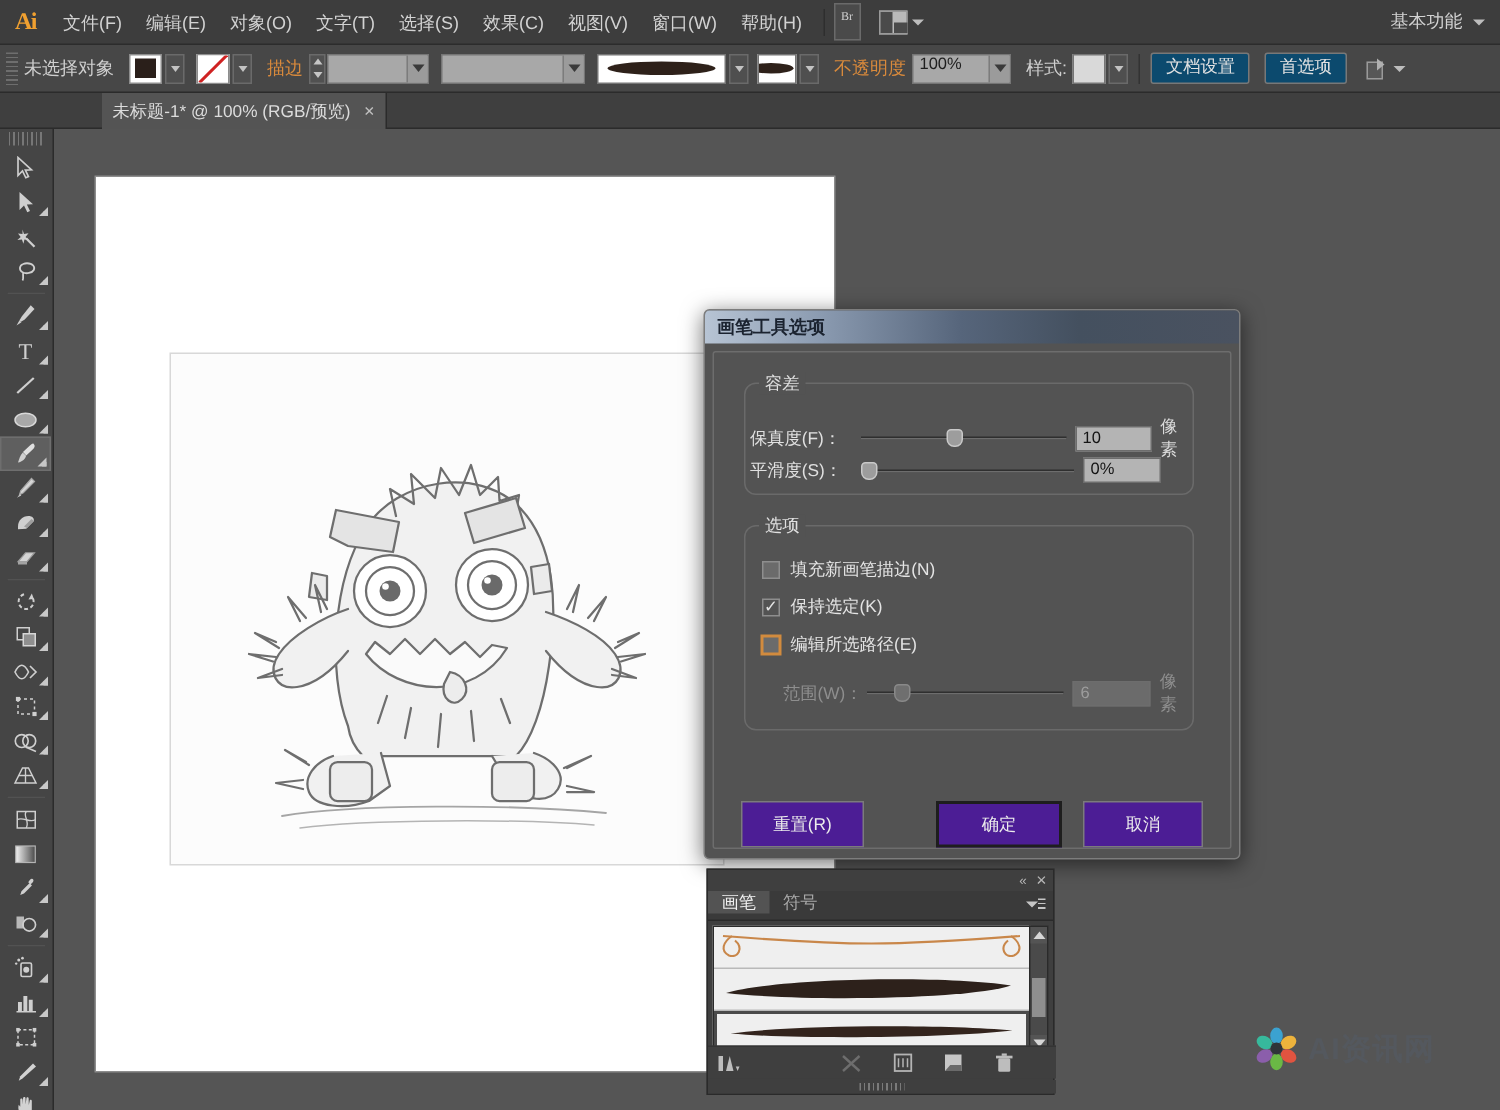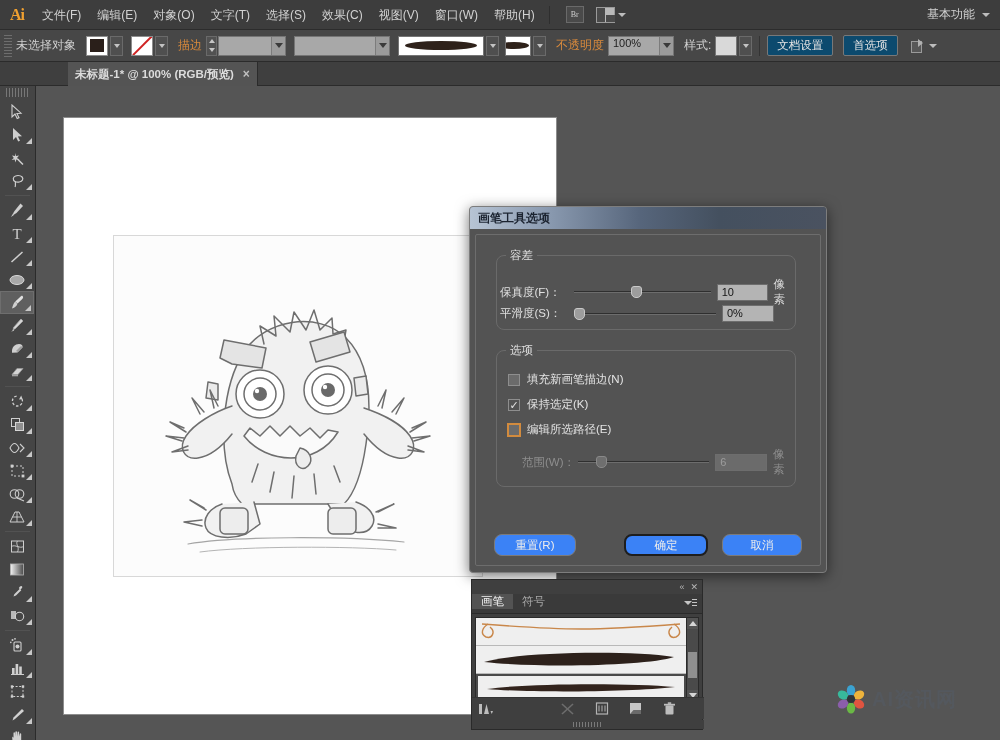--- a/index.html
+++ b/index.html
@@ -23,23 +23,23 @@
     width: 34px; height: 30px; display: flex; align-items: center; justify-content: center;
     color: #f0a030; font-weight: bold; font-size: 16px;
     font-family: "Liberation Serif", serif; letter-spacing: -1px;
   }
   .menu-item {
     padding: 0 8px; height: 30px; line-height: 30px;
     font-size: 12px; color: #d2d2d2; cursor: default; white-space: nowrap;
   }
   .menu-sep { width: 1px; height: 18px; background: #2e2e2e; margin: 0 6px; }
   .br-btn {
-    width: 18px; height: 17px; border: 1px solid #6a6a6a; background: #4a4a4a;
+    width: 18px; height: 25px; border: 1px solid #6a6a6a; background: #4a4a4a;
     font-size: 8px; color: #cfcfcf; text-align: center; line-height: 15px;
-    font-family: "Liberation Serif", serif; margin-left: 10px;
+    font-family: "Liberation Serif", serif; margin-left: 0;
   }
   .arrange-btn { display: flex; align-items: center; margin-left: 12px; }
   .arrange-ico {
     width: 19px; height: 16px; border: 1px solid #9a9a9a; background: #b9b9b9;
     position: relative;
   }
   .arrange-ico::before {
     content:''; position:absolute; left:0; top:0; width:8px; height:14px; background:#4a4a4a;
   }
   .arrange-ico::after {
@@ -138,21 +138,21 @@
     border:1px solid #9a9a9a; background:#575757;
   }
   .doc-ico::after{
     content:''; position:absolute; left:8px; top:0px; width:0;height:0;
     border-left:5px solid #b0b0b0;border-top:4px solid transparent;border-bottom:4px solid transparent;
   }
 
   
   .tabbar {
     position: absolute; left: 0; top: 62px; width: 1000px; height: 24px;
-    background: #3f3f3f; border-bottom: 1px solid #2b2b2b; font-weight: bold;
+    background: #3f3f3f; border-bottom: 1px solid #2b2b2b;
   }
   .doc-tab {
     position: absolute; left: 68px; top: 0; height: 24px;
     background: #545454; border-right: 1px solid #2b2b2b;
     display: flex; align-items: center; padding: 0 7px;
     font-size: 11.5px; color: #dcdcdc; white-space: nowrap;
   }
   .tab-close { margin-left: 9px; font-size: 12px; color: #c0c0c0; }
 
   
@@ -245,22 +245,22 @@
   .cbrow { position: absolute; display: flex; align-items: center; }
   .cbox {
     width: 12px; height: 12px; background: #6b6b6b; border: 1px solid #8e8e8e;
     display: flex; align-items: center; justify-content: center; margin-right: 7px;
   }
   .cbox.focus { border: 1px solid #d28b3e; outline: 1px solid #d28b3e; outline-offset: 0px; background:#6b6b6b;}
   .cbox.checked { background: #535353; border-color: #8e8e8e; }
   .cbox .tick { font-size: 11px; color: #e4e4e4; line-height: 10px; }
   .cb-text { font-size: 11.5px; color: #e4e4e4; }
   .dlg-btn {
-    position: absolute; height: 22px; background: #3b82f6;
-    border: 1px solid #7b7b7b; border-radius: 8px;
+    position: absolute; height: 31px; background: #4c1d95;
+    border: 1px solid #7b7b7b; border-radius: 0;
     font-size: 11.5px; color: #ececec;
     display: flex; align-items: center; justify-content: center;
   }
   .dlg-btn.default { border: 2px solid #1e1e1e; }
 
   
   .panel {
     position: absolute; left: 471px; top: 579px; width: 232px; height: 151px;
     background: #3f3f3f; border: 1px solid #2a2a2a;
   }

